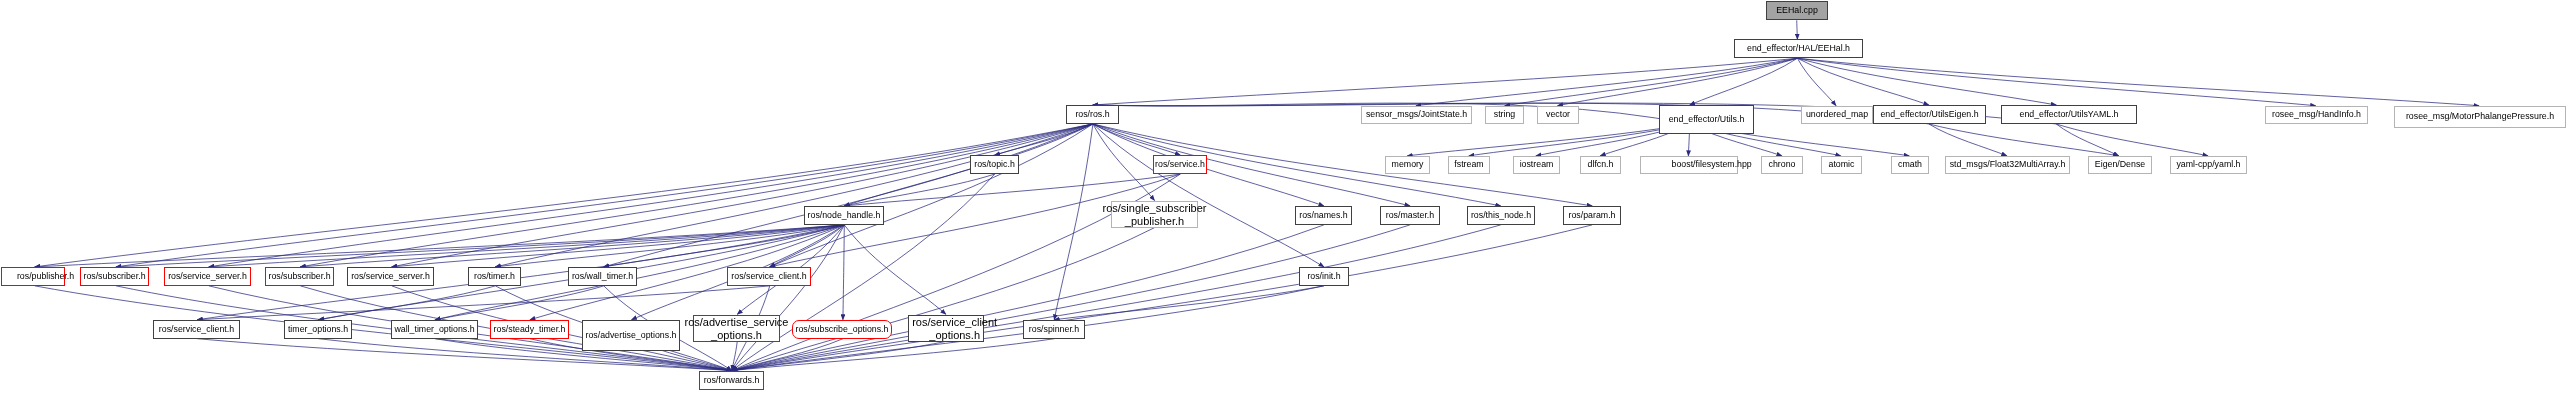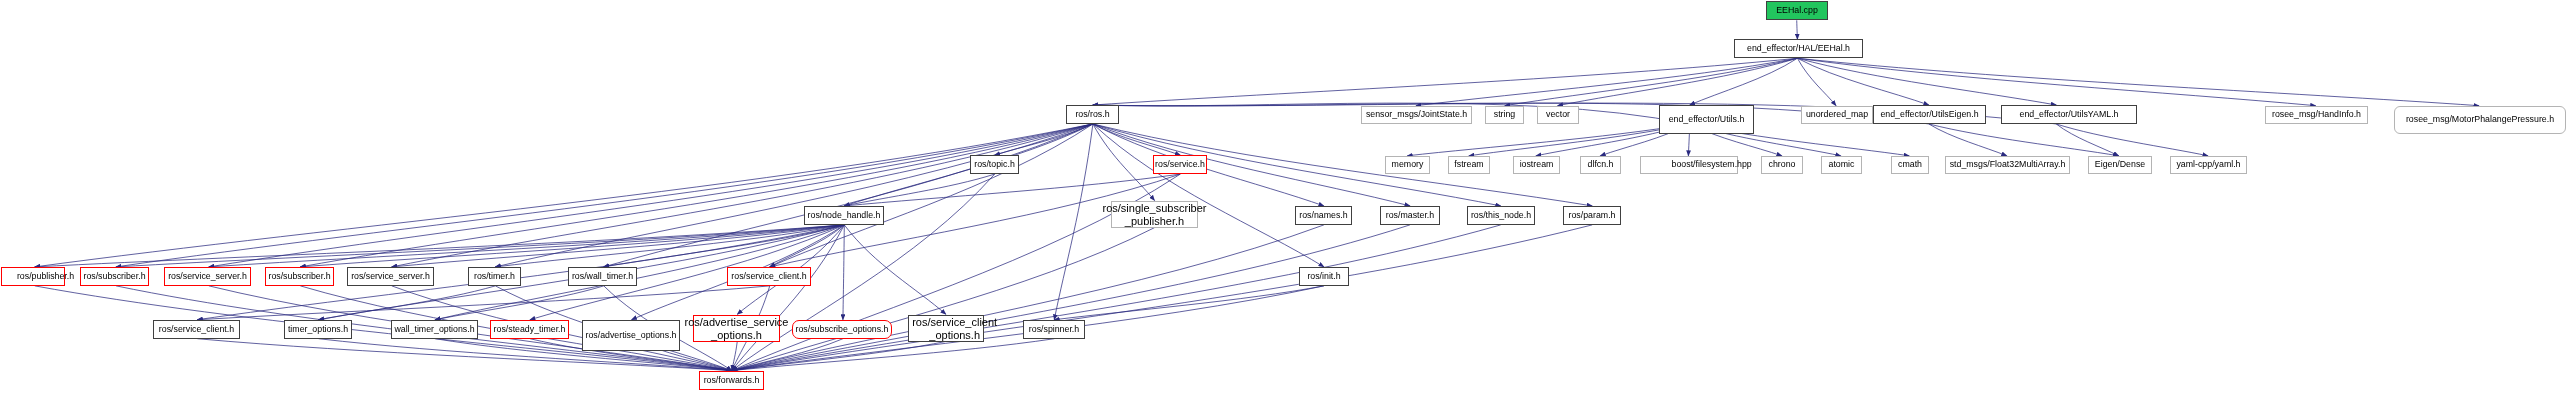--- a/index.html
+++ b/index.html
@@ -23,21 +23,21 @@
     display:flex;
     align-items:center;
     justify-content:center;
     text-align:center;
     white-space:nowrap;
     padding:0 2.7px;
     z-index:5;
   }
   .node.solid{border:0.7px solid #404040;}
   .node.red{border:0.7px solid #ff0000;}
-  .node.root{background:#22c55e;border:0.7px solid #404040;}
+  .node.root{background:#a3a3a3;border:0.7px solid #404040;}
   .node.two{white-space:normal;line-height:1.12;font-size:11px;}
 </style>
 </head>
 <body>
 
 <div id="graph">
   <svg id="edges" xmlns="http://www.w3.org/2000/svg" viewBox="0 0 3798 589" width="2576" height="399">
     <defs>
       <marker id="arrow" markerWidth="9" markerHeight="7" refX="8" refY="3.5" orient="auto" markerUnits="userSpaceOnUse">
         <path d="M0,0 L9,3.5 L0,7 z" fill="#2a2a7f"></path>
@@ -143,21 +143,21 @@
       <div class="node root" style="left: 1766px; top: 1.4px; width: 62px; height: 19px;">EEHal.cpp</div>
       <div class="node solid" style="left: 1734px; top: 39px; width: 129px; height: 19px;">end_effector/HAL/EEHal.h</div>
       <div class="node " style="left: 1361px; top: 106px; width: 111px; height: 17.6px;">sensor_msgs/JointState.h</div>
       <div class="node " style="left: 1485px; top: 106px; width: 39px; height: 17.6px;">string</div>
       <div class="node " style="left: 1537px; top: 106px; width: 42px; height: 17.6px;">vector</div>
       <div class="node solid" style="left: 1643px; top: 105px; width: 95px; height: 29px; margin-left: 16px;">end_effector/Utils.h</div>
       <div class="node " style="left: 1801px; top: 106px; width: 72px; height: 17.6px;">unordered_map</div>
       <div class="node solid" style="left: 1873px; top: 105px; width: 113px; height: 19px;">end_effector/UtilsEigen.h</div>
       <div class="node solid" style="left: 2001px; top: 105px; width: 136px; height: 19px;">end_effector/UtilsYAML.h</div>
       <div class="node " style="left: 2265px; top: 106px; width: 103px; height: 17.6px;">rosee_msg/HandInfo.h</div>
-      <div class="node " style="left: 2394px; top: 106px; width: 172px; height: 28px; border-radius: 6px;">rosee_msg/MotorPhalangePressure.h</div>
+      <div class="node " style="left: 2394px; top: 106px; width: 172px; height: 22px;">rosee_msg/MotorPhalangePressure.h</div>
       <div class="node solid" style="left: 1066px; top: 105px; width: 53px; height: 19px;">ros/ros.h</div>
       <div class="node solid" style="left: 970px; top: 155px; width: 49px; height: 19px;">ros/topic.h</div>
       <div class="node red" style="left: 1153px; top: 155px; width: 54px; height: 19px;">ros/service.h</div>
       <div class="node " style="left: 1385px; top: 156px; width: 45px; height: 17.6px;">memory</div>
       <div class="node " style="left: 1448px; top: 156px; width: 42px; height: 17.6px;">fstream</div>
       <div class="node " style="left: 1513px; top: 156px; width: 47px; height: 17.6px;">iostream</div>
       <div class="node " style="left: 1580px; top: 156px; width: 41px; height: 17.6px;">dlfcn.h</div>
       <div class="node " style="left: 1640px; top: 156px; width: 98px; height: 17.6px; padding-left: 48px;">boost/filesystem.hpp</div>
       <div class="node " style="left: 1761px; top: 156px; width: 42px; height: 17.6px;">chrono</div>
       <div class="node " style="left: 1821px; top: 156px; width: 41px; height: 17.6px;">atomic</div>

